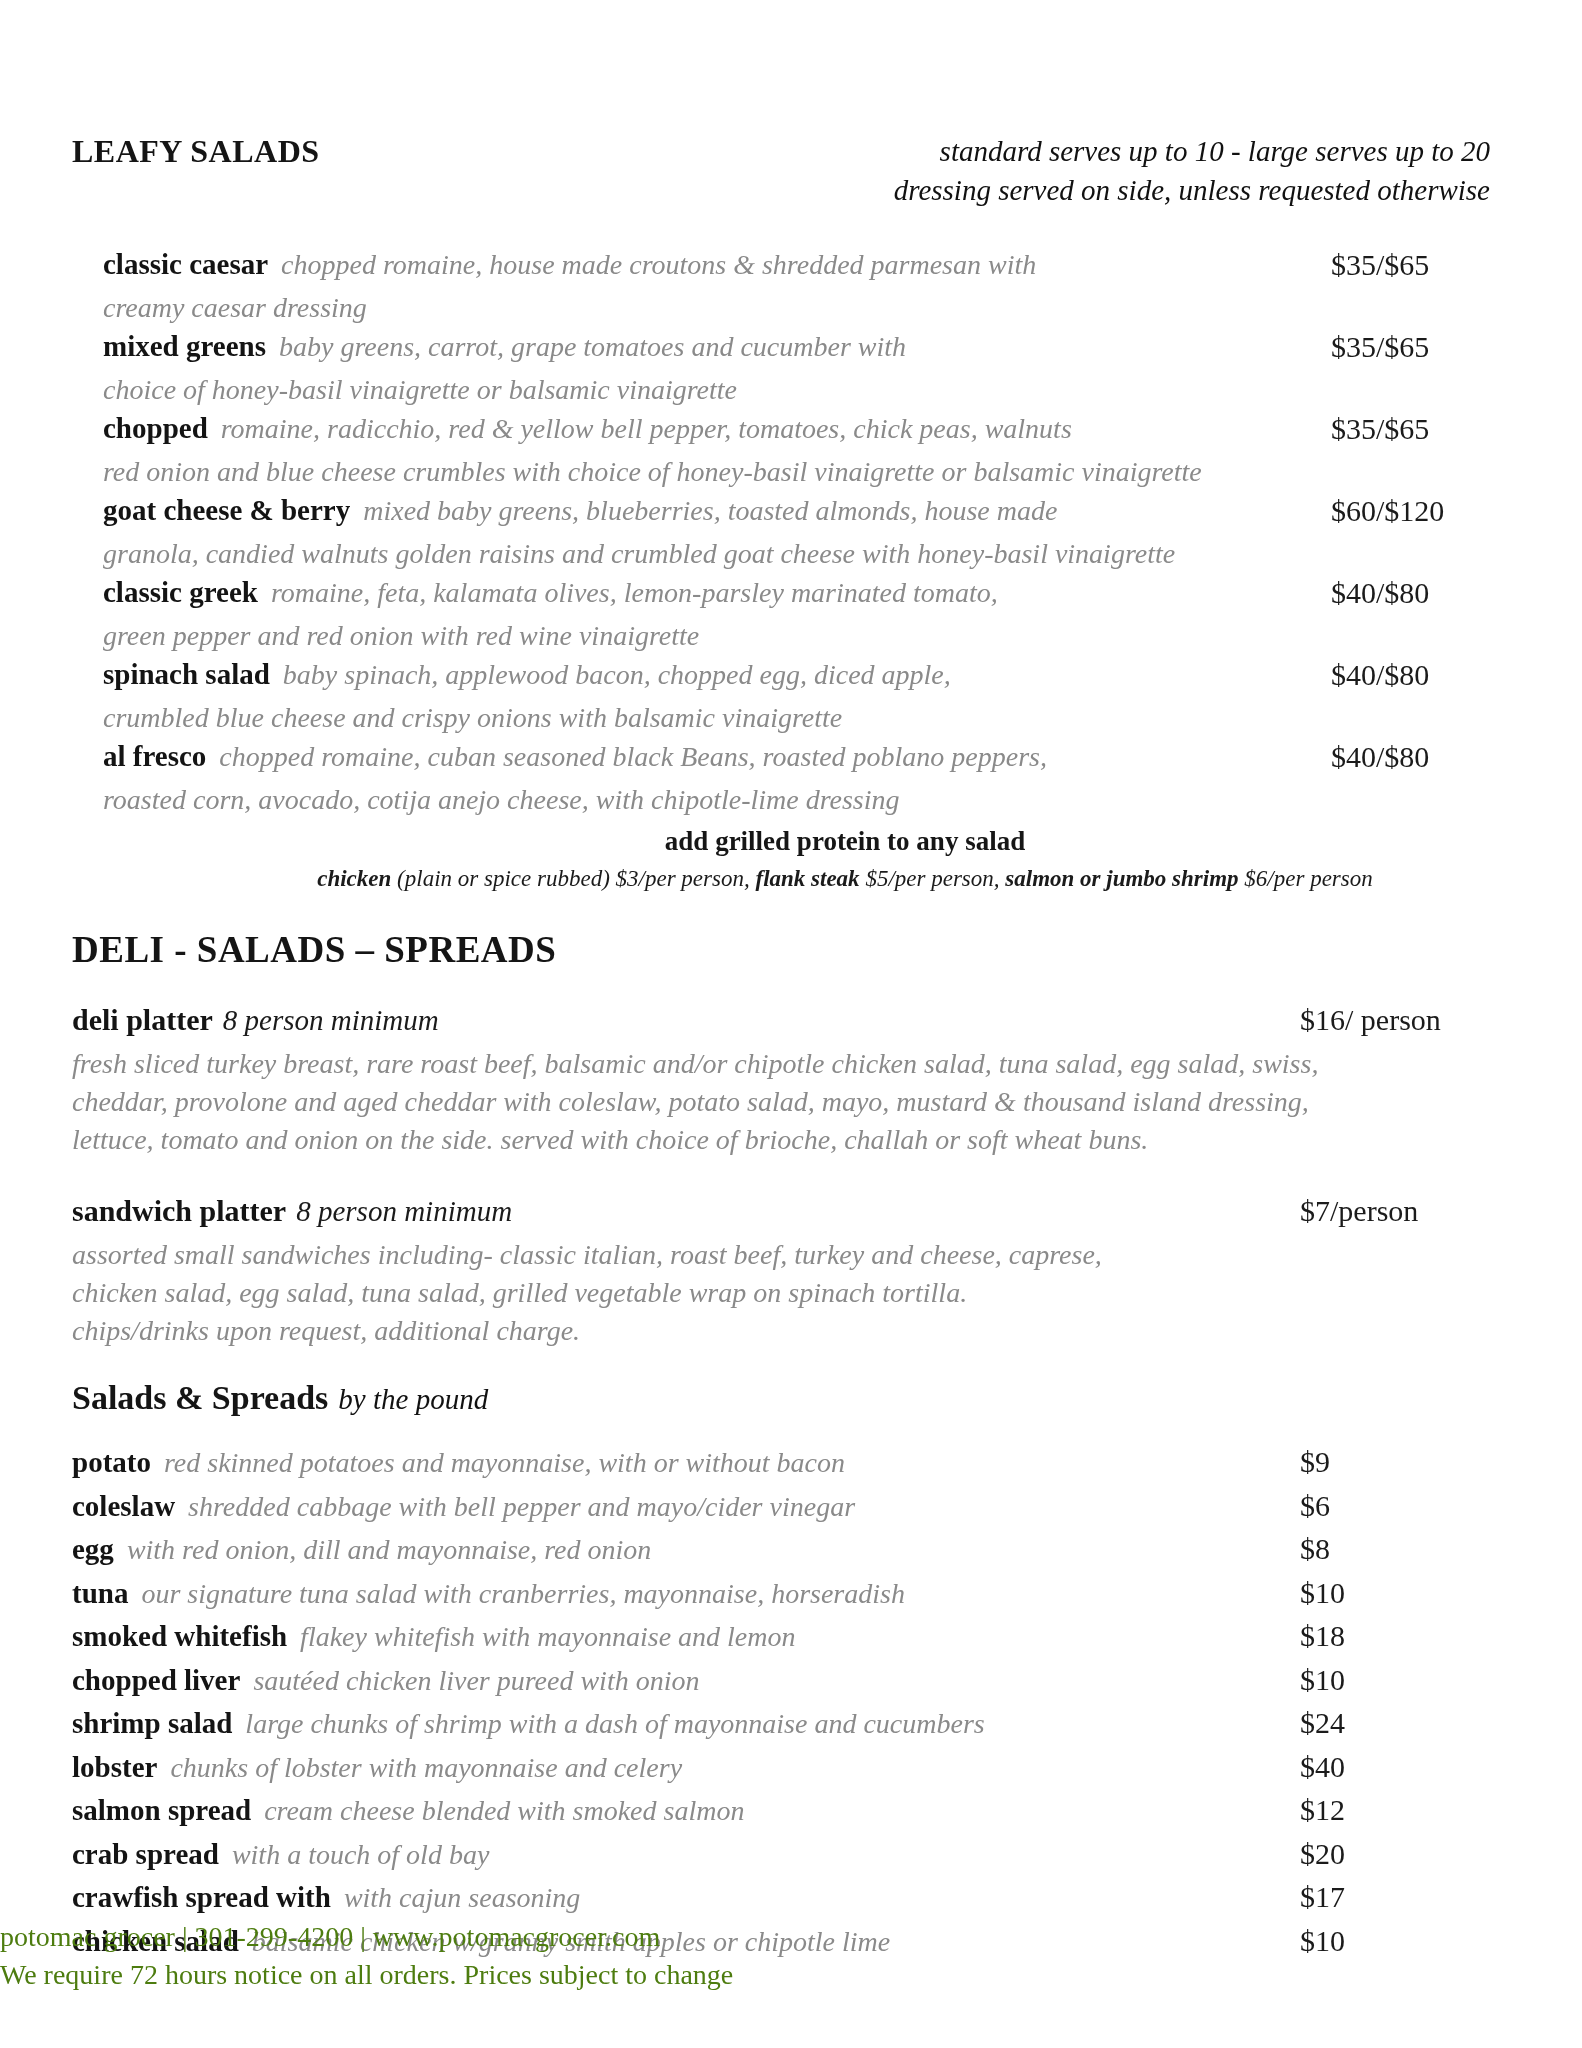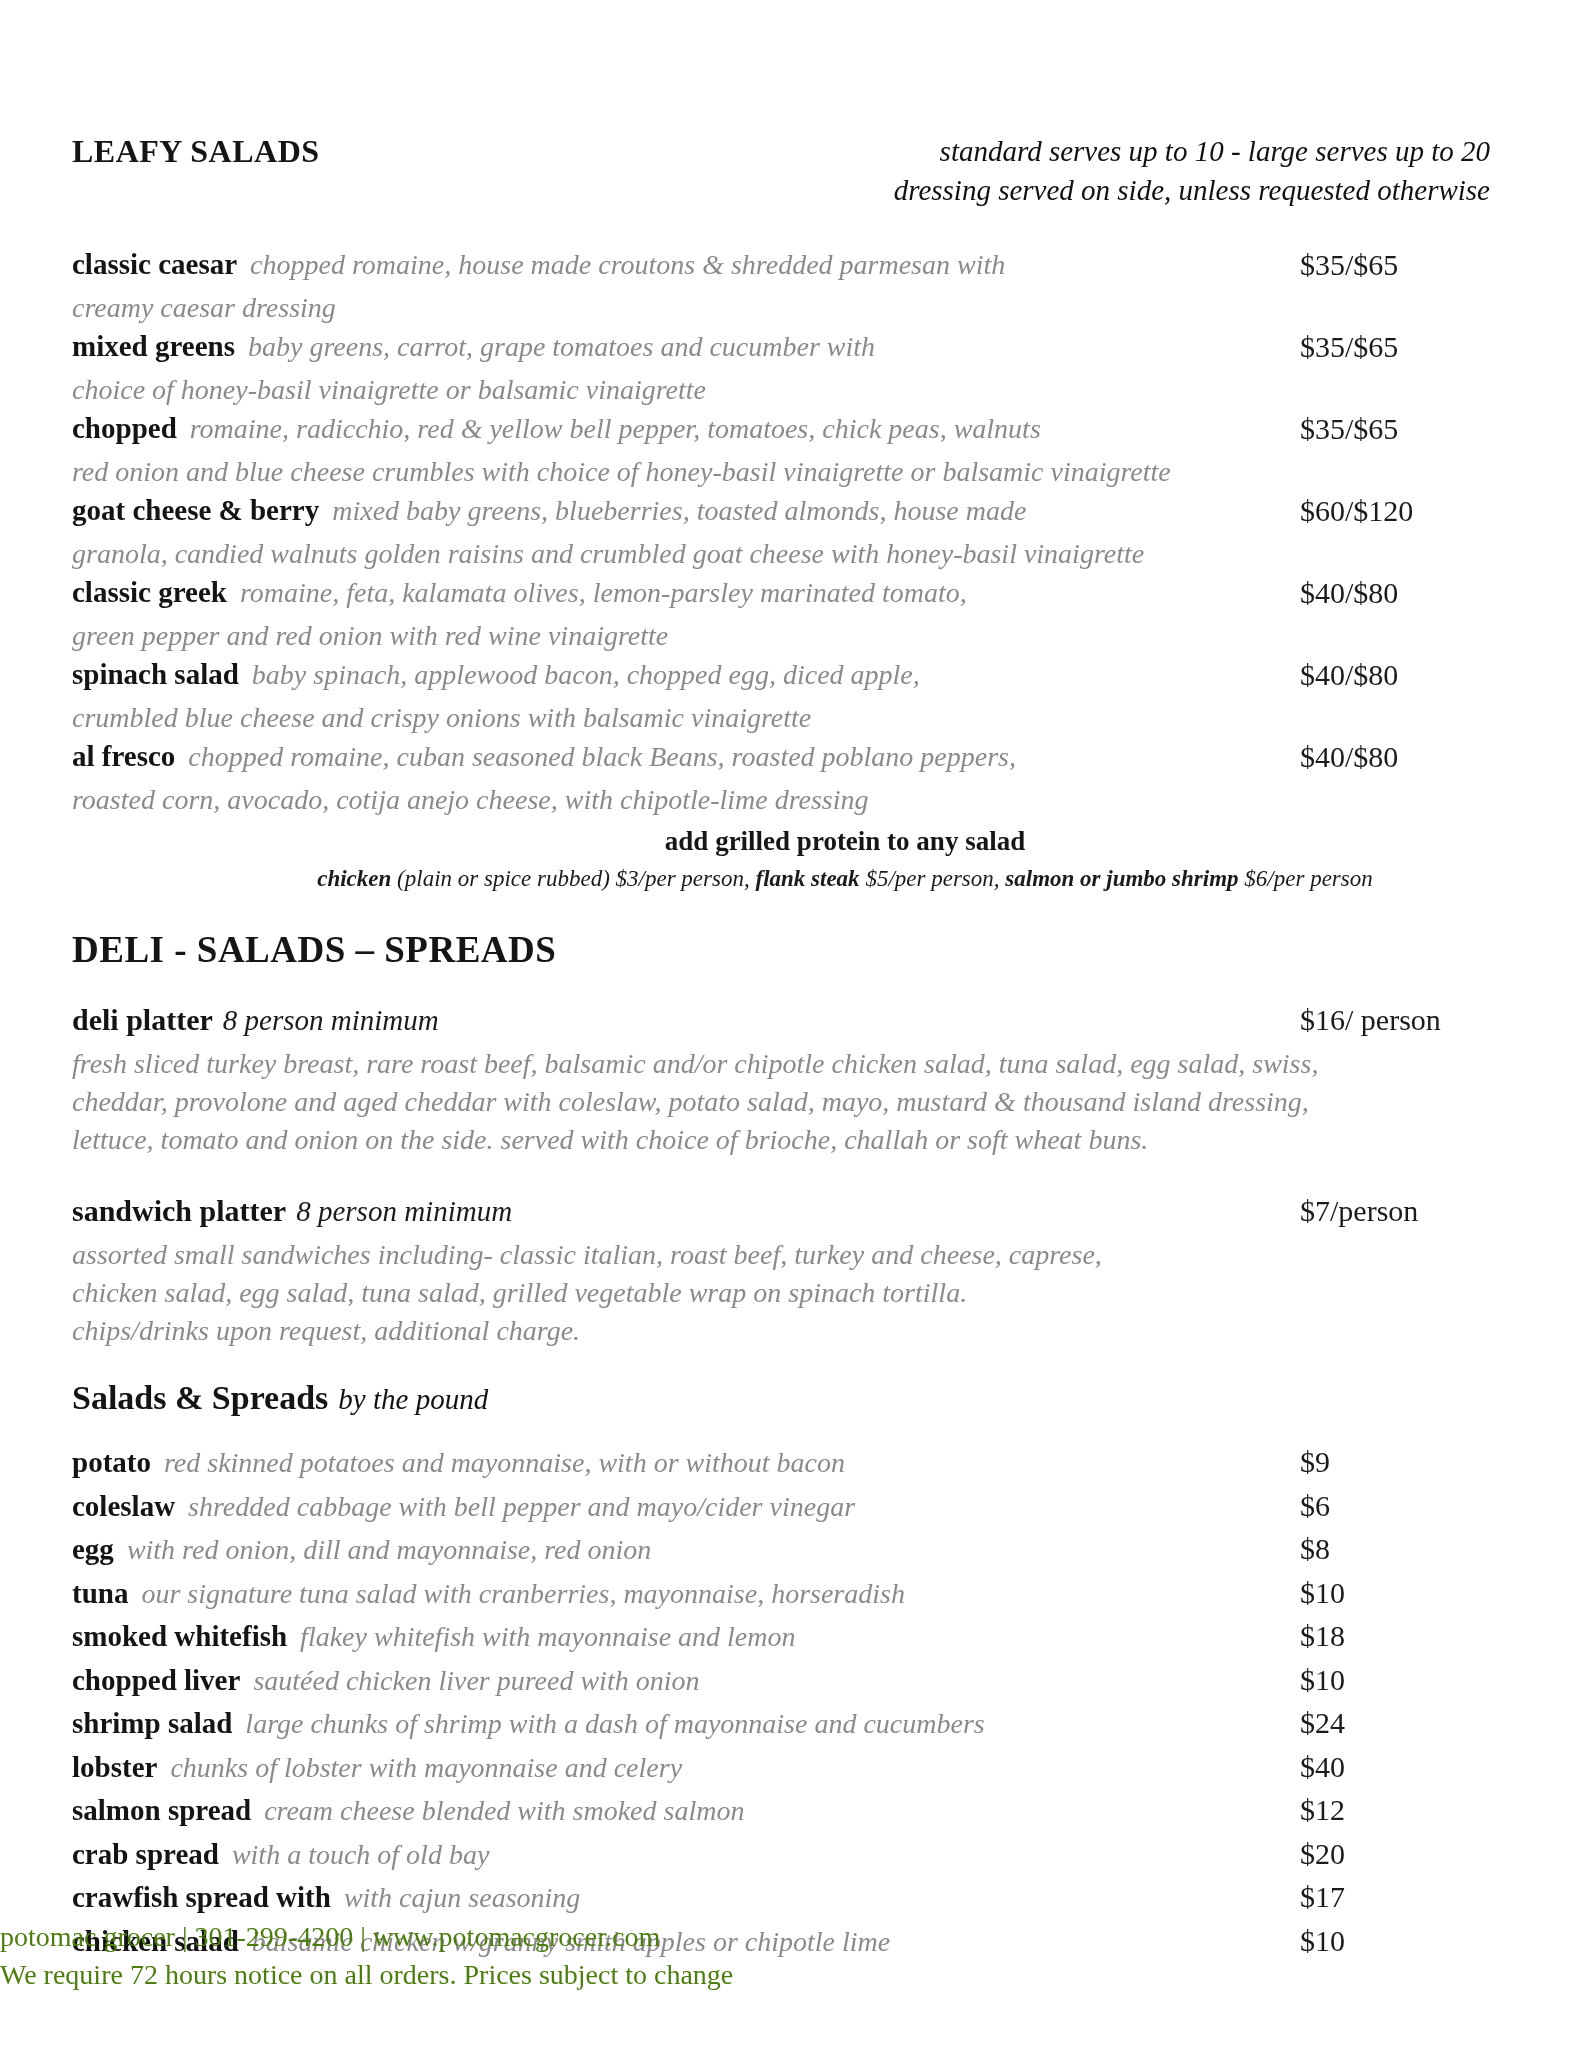--- a/index.html
+++ b/index.html
@@ -10,21 +10,21 @@
     -webkit-font-smoothing:antialiased;
   }
   .page{padding:132px 92px 0 72px;}
 
   
   .header{display:flex;justify-content:space-between;align-items:flex-start;}
   .sec-title{font-size:32px;font-weight:bold;letter-spacing:.5px;line-height:38px;margin:0;color:#151515;}
   .hnote{font-style:italic;font-size:29px;line-height:39px;text-align:right;color:#111;font-family:Liberation Serif, serif;}
 
   
-  .items{margin-top:35px;}
+  .items{margin-top:35px;margin-left:31px;}
   .item .line1{position:relative;line-height:39px;white-space:nowrap;}
   .item .line2{line-height:39px;}
   .name{font-weight:bold;font-size:29px;color:#141414;}
   .desc{font-style:italic;font-size:28px;color:#8a8a8a;margin-left:13px;}
   .desc2{font-style:italic;font-size:28px;color:#8a8a8a;}
   .price{position:absolute;left:1228px;top:0;font-size:30px;color:#1b1b1b;font-style:normal;}
 
   
   .addon{margin-top:3px;text-align:center;padding-left:128px;}
   .addon-title{font-weight:bold;font-size:27px;line-height:38px;color:#161616;}

